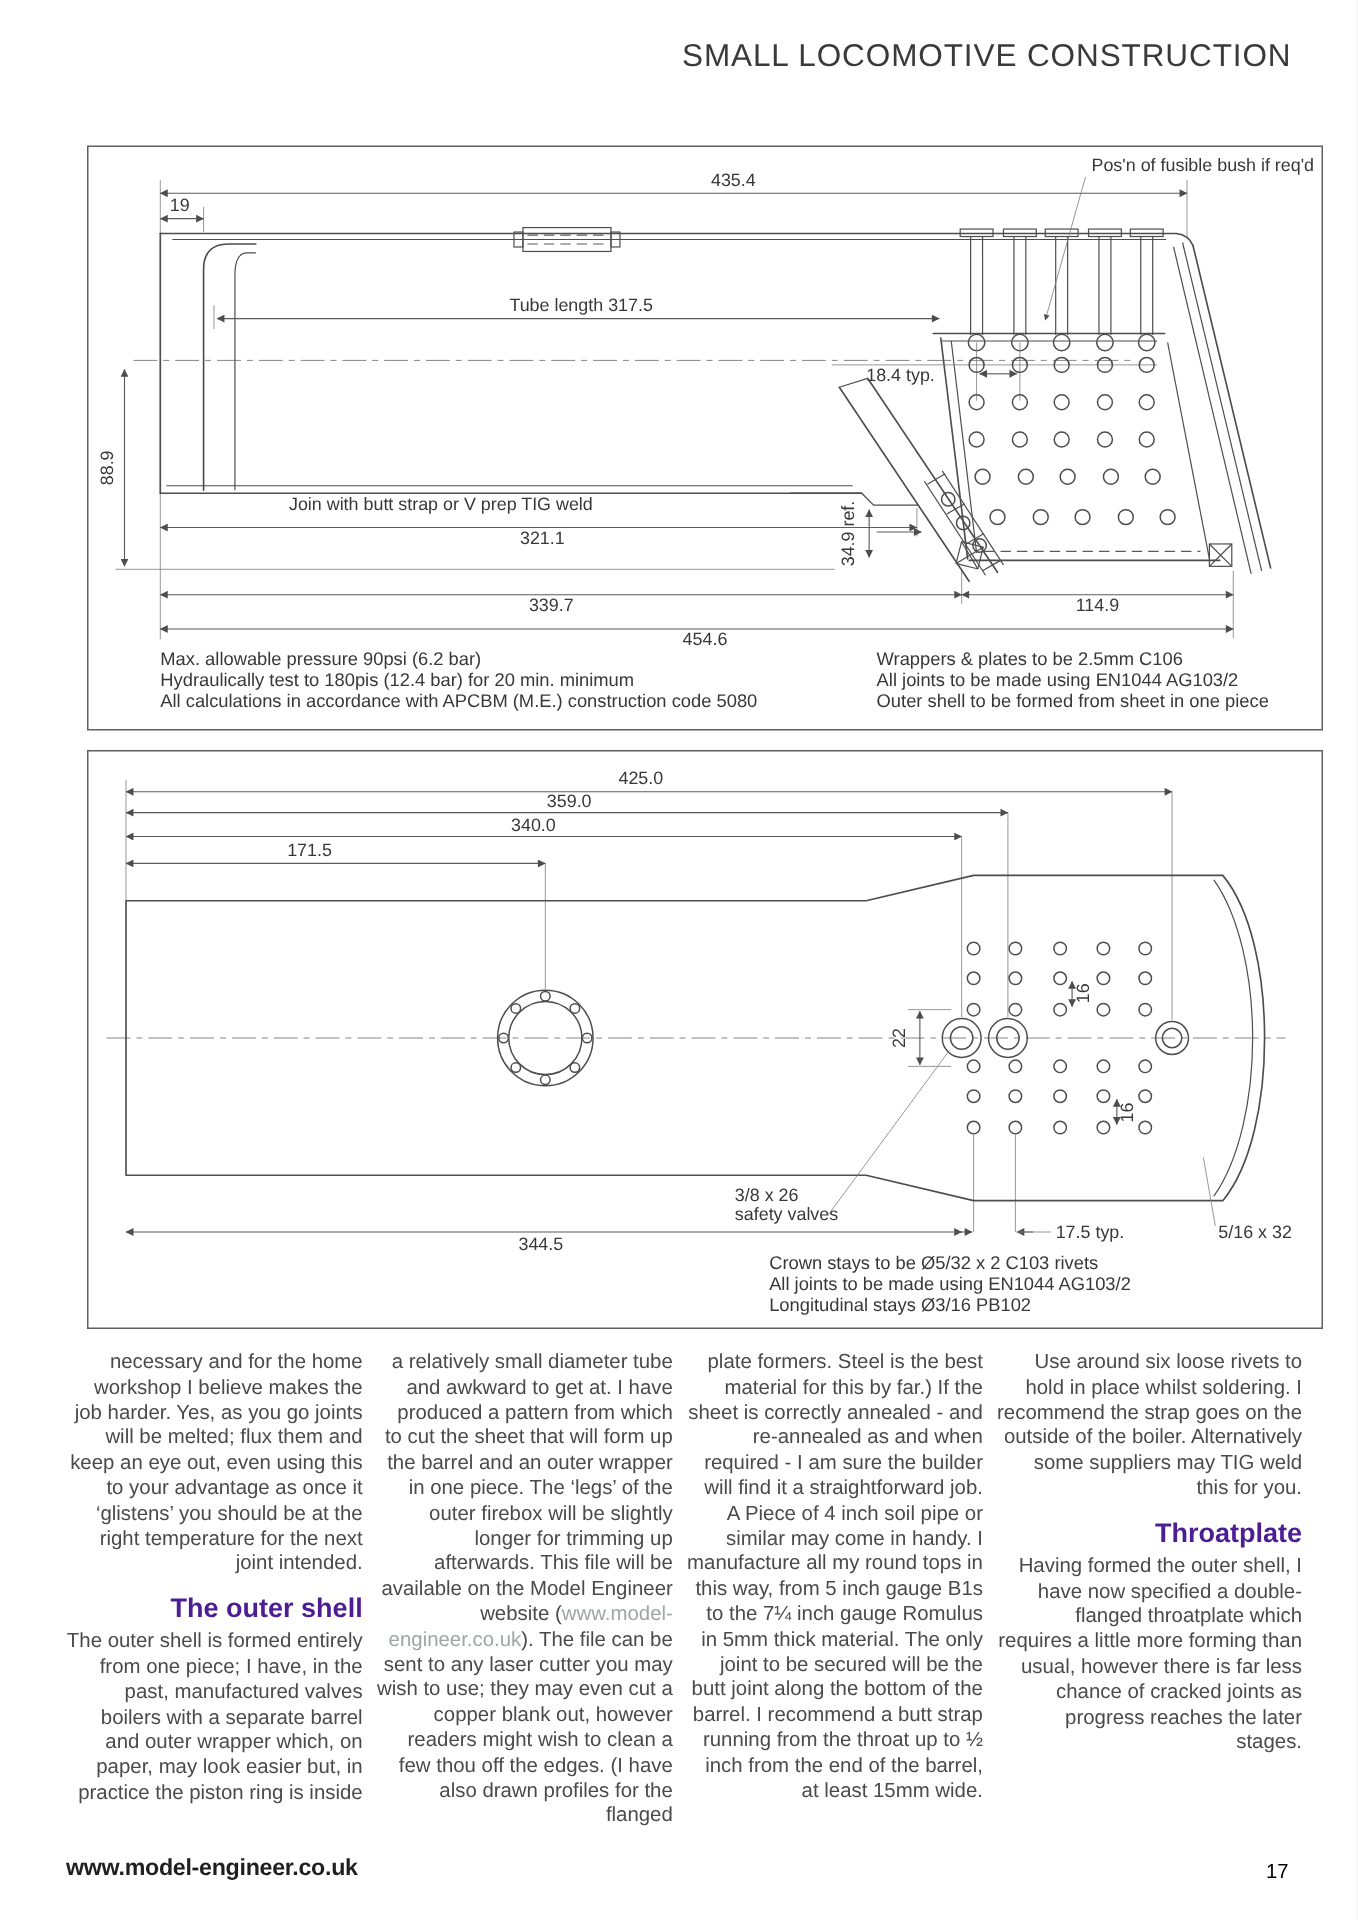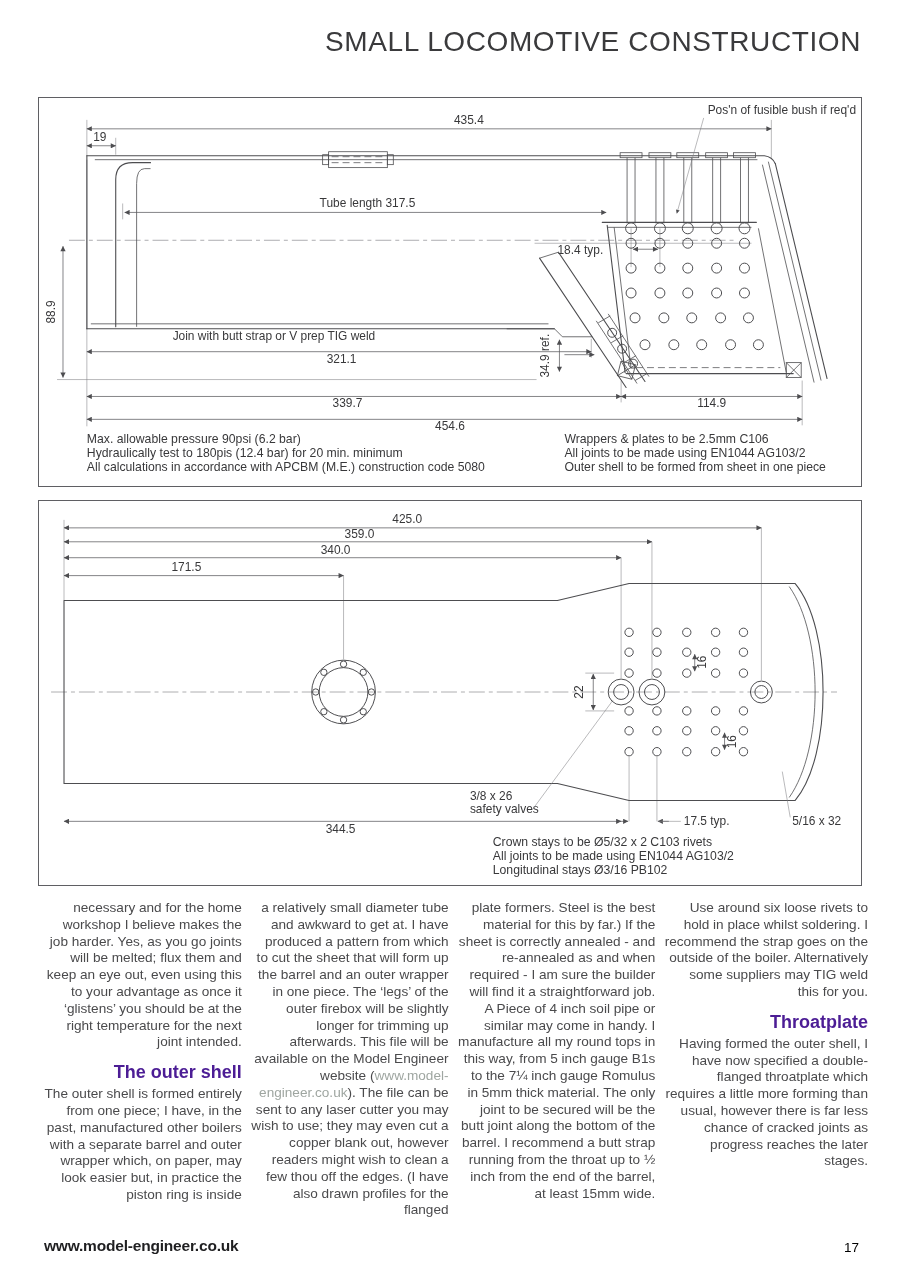--- a/index.html
+++ b/index.html
@@ -1,20 +1,20 @@
 <!DOCTYPE html>
 <html><head>
 <meta charset="utf-8">
 <style>
   html,body{margin:0;padding:0;background:#e9e9e9;}
   .page{position:relative;width:905px;height:1280px;margin:0 auto;background:#ffffff;
         font-family:"Liberation Sans",sans-serif;overflow:hidden;}
-  .title{position:absolute;top:26px;right:44px;font-size:28px;letter-spacing:.6px;
+  .title{position:absolute;top:26px;right:44px;font-size:21px;letter-spacing:.6px;
          color:#3a3a3c;font-weight:400;white-space:nowrap;}
-  .panel{position:absolute;left:38px;width:822px;border:1px solid #5f5f63;background:#fff;}
+  .panel{position:absolute;left:58px;width:822px;border:1px solid #5f5f63;background:#fff;}
   .panel1{top:97px;height:388px;}
   .panel2{top:500px;height:384px;}
   .panel svg{display:block;width:100%;height:100%;}
 
   
   .ol{stroke:#4d4d50;stroke-width:1.1;fill:none;stroke-linejoin:round;stroke-linecap:round;}
   .ol2{stroke:#4d4d50;stroke-width:.8;fill:none;}
   .dl{stroke:#5a5a5e;stroke-width:.75;fill:none;}
   .xl{stroke:#808084;stroke-width:.55;fill:none;}
   .cl{stroke:#77777b;stroke-width:.6;fill:none;stroke-dasharray:16 4 4 4;}
@@ -366,21 +366,21 @@
         <text class="nt" x="456" y="361">All joints to be made using EN1044 AG103/2</text>
         <text class="nt" x="456" y="375">Longitudinal stays Ø3/16 PB102</text>
       </g>
     </svg>
   </div>
 
   <div class="article">
     <div class="col">
       <p>necessary and for the home workshop I believe makes the job harder. Yes, as you go joints will be melted; flux them and keep an eye out, even using this to your advantage as once it ‘glistens’ you should be at the right temperature for the next joint intended.</p>
       <h3>The outer shell</h3>
-      <p>The outer shell is formed entirely from one piece; I have, in the past, manufactured other boilers with a separate barrel and outer wrapper which, on paper, may look easier but, in practice the piston ring is inside</p>
+      <p>The outer shell is formed entirely from one piece; I have, in the past, manufactured valves boilers with a separate barrel and outer wrapper which, on paper, may look easier but, in practice the piston ring is inside</p>
     </div>
     <div class="col">
       <p><span>a relatively small diameter tube and awkward to get at. I have produced a pattern from which to cut the sheet that will form up the barrel and an outer wrapper in one piece. The ‘legs’ of the outer firebox will be slightly longer for trimming up afterwards. This file will be available on the Model Engineer website (</span><span class="linkgrey">www.model-engineer.co.uk</span><span>). The file can be sent to any laser cutter you may wish to use; they may even cut a copper blank out, however readers might wish to clean a few thou off the edges. (I have also drawn profiles for the flanged</span></p>
     </div>
     <div class="col">
       <p>plate formers. Steel is the best material for this by far.) If the sheet is correctly annealed - and re-annealed as and when required - I am sure the builder will find it a straightforward job. A Piece of 4 inch soil pipe or similar may come in handy. I manufacture all my round tops in this way, from 5 inch gauge B1s to the 7¼ inch gauge Romulus in 5mm thick material. The only joint to be secured will be the butt joint along the bottom of the barrel. I recommend a butt strap running from the throat up to ½ inch from the end of the barrel, at least 15mm wide.</p>
     </div>
     <div class="col col4">
       <p>Use around six loose rivets to hold in place whilst soldering. I recommend the strap goes on the outside of the boiler. Alternatively some suppliers may TIG weld this for you.</p>
       <h3>Throatplate</h3>

